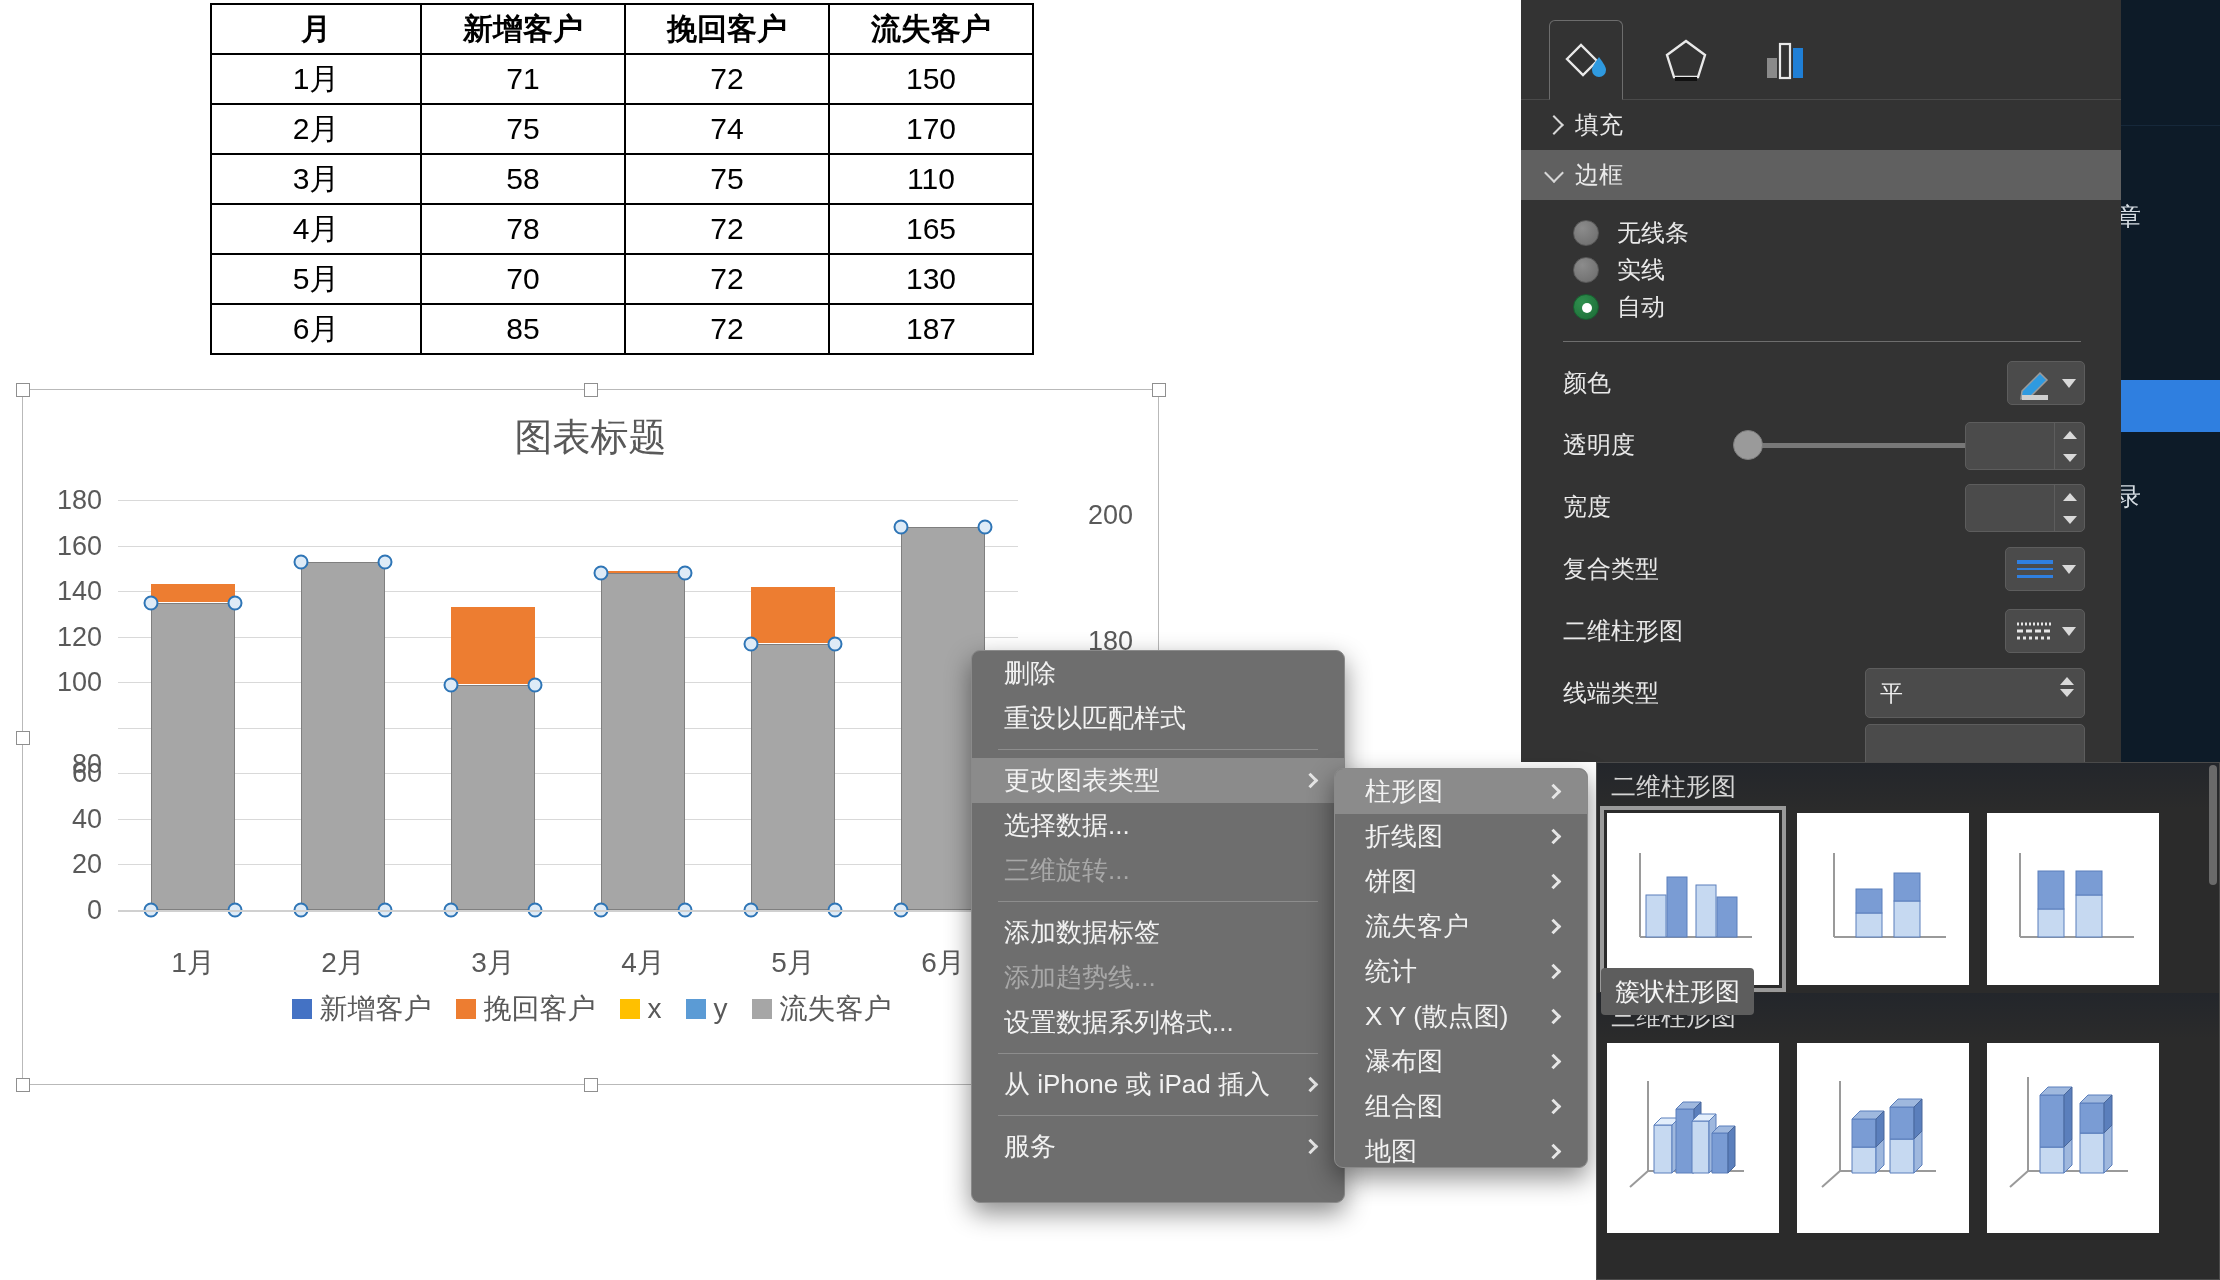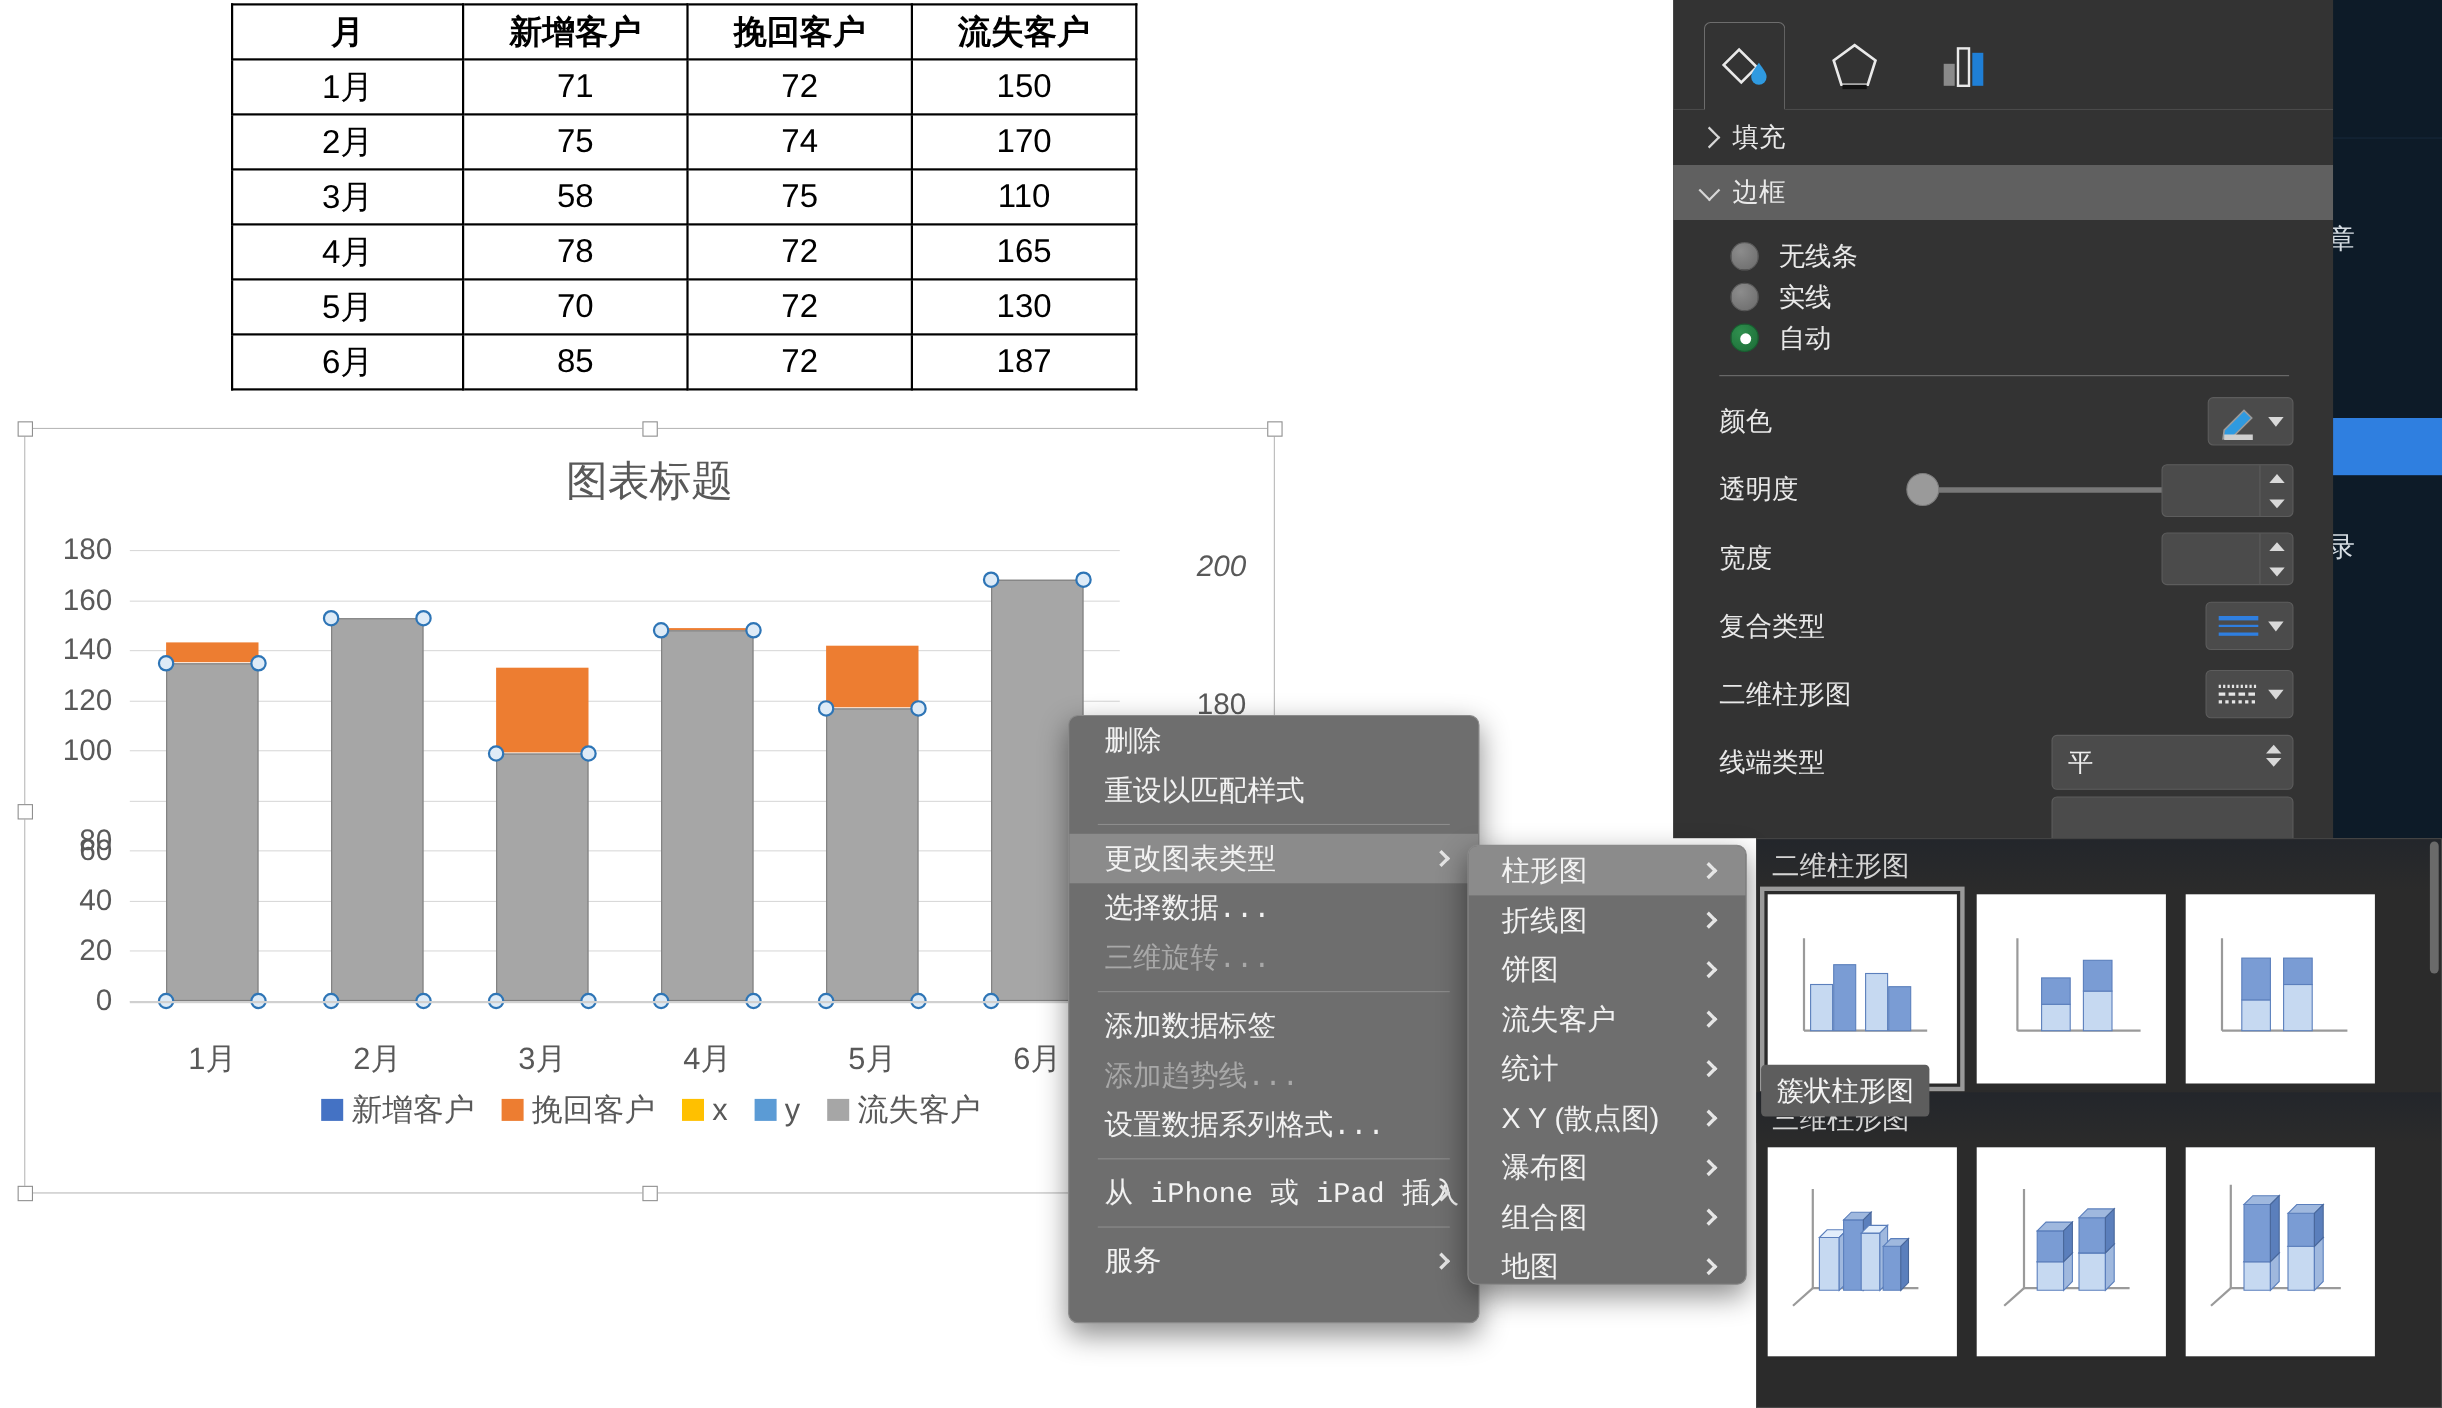--- a/index.html
+++ b/index.html
@@ -156,21 +156,20 @@
     position:absolute; width:14px;height:14px; background:#ffffff;
     border:1px solid #8f8f8f; transform:translate(-50%,-50%);
   }
 
   
   .ctx {
     position:absolute; left: 971px; top: 650px; width: 374px; height: 553px;
     background:#6e6e6e; border:1px solid #8a8a8a; border-radius:9px;
     box-shadow: 0 10px 26px rgba(0,0,0,.45); overflow:hidden;
     backdrop-filter: blur(4px);
-    font-family: Liberation Mono, monospace;
   }
   .ctx-item {
     height: 45px; display:flex; align-items:center; padding-left: 32px;
     font-size: 26px; color:#f2f2f2; position:relative;
   }
   .ctx-item.dis { color:#a8a8a8; }
   .ctx-item.hl { background:#8b8b8b; }
   .ctx-sep { height:1px; background:#8d8d8d; margin: 8px 26px; }
   .ctx-arrow {
     position:absolute; right: 28px; width:11px;height:11px;
@@ -310,21 +309,21 @@
           <div class="gridline" style="top: 227.778px;"></div>
           <div class="ytick" style="top: 227.778px; margin-top: 36px;">80</div>
           <div class="gridline" style="top: 273.333px;"></div>
           <div class="ytick" style="top: 273.333px;">60</div>
           <div class="gridline" style="top: 318.889px;"></div>
           <div class="ytick" style="top: 318.889px;">40</div>
           <div class="gridline" style="top: 364.444px;"></div>
           <div class="ytick" style="top: 364.444px;">20</div>
           <div class="gridline" style="top: 410px;"></div>
           <div class="ytick" style="top: 410px;">0</div>
-          <div class="ytick2" style="top: 14.8px; font-style: italic;">200</div>
+          <div class="ytick2" style="top: 14.8px;">200</div>
           <div class="ytick2" style="top: 140.533px;">180</div>
           <div class="ytick2" style="top: 266.267px;">160</div>
           <div class="ytick2" style="top: 392px;">140</div>
           <div class="bar-org" style="left: 33px; top: 84.2778px; width: 84px; height: 18.2222px;"></div>
           <div class="bar-grey" style="left: 33px; top: 102.5px; width: 84px; height: 307.5px;"></div>
           <div class="handle" style="left: 33px; top: 102.5px;"></div>
           <div class="handle" style="left: 117px; top: 102.5px;"></div>
           <div class="handle" style="left: 33px; top: 410px;"></div>
           <div class="handle" style="left: 117px; top: 410px;"></div>
           <div class="xlabel" style="left: 75px; top: 444px;">1月</div>

